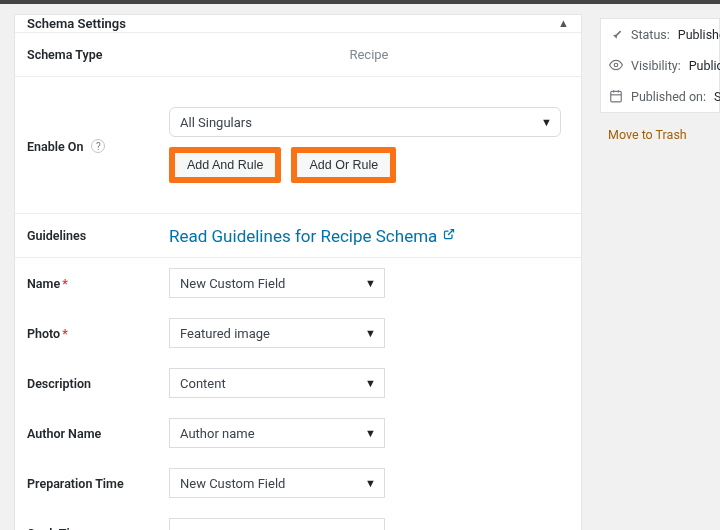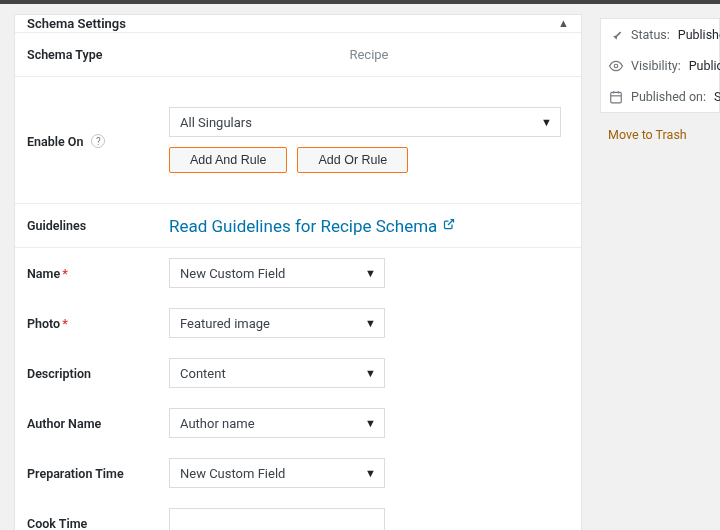--- a/index.html
+++ b/index.html
@@ -10,32 +10,32 @@
   .panel { width: 568px; background: #fff; border: 1px solid #e5e5e5; }
   .panel-header { display: flex; justify-content: space-between; align-items: center; padding: 1px 12px; border-bottom: 1px solid #ececec; font-size: 13px; font-weight: 600; color: #23282d; }
   .panel-header .toggle { color: #555; font-size: 11px; cursor: pointer; }
   .row { display: flex; border-bottom: 1px solid #ececec; min-height: 44px; align-items: center; }
   .row-label { width: 144px; padding: 10px 12px; font-weight: 600; font-size: 12.5px; color: #23282d; display: flex; align-items: center; gap: 2px; }
   .row-label .req { color: #d63638; font-weight: 600; }
   .row-label .help-dot { display: inline-flex; align-items: center; justify-content: center; width: 14px; height: 14px; border: 1px solid #c3c4c7; border-radius: 50%; font-size: 10px; color: #787c82; margin-left: 6px; font-weight: 400; }
   .row-field { flex: 1; padding: 10px 12px 10px 10px; font-size: 13px; color: #3c434a; }
   .schema-type-text { color: #7e8993; text-align: center; }
   .select { display: flex; align-items: center; justify-content: space-between; border: 1px solid #dcdcde; background: #fff; height: 30px; padding: 0 8px 0 10px; color: #3c434a; font-size: 13px; cursor: pointer; }
-  .select.full { width: 392px; }
+  .select.full { width: 392px; border-radius: 6px; }
   .select.small { width: 216px; }
   .select .caret { font-size: 11px; color: #222; }
   .btn-row { margin-top: 10px; display: flex; gap: 10px; }
-  .btn { border: 1px solid #f97316; background: #f6f7f7; color: #2c3338; padding: 5px 20px; font-size: 12.5px; cursor: pointer; border-radius: 2px; }
+  .btn { border: 6px solid #f97316; background: #f6f7f7; color: #2c3338; padding: 5px 12px; font-size: 12.5px; cursor: pointer; border-radius: 2px; }
   .link { color: #0073aa; text-decoration: none; font-size: 17px; cursor: pointer; display: inline-flex; align-items: center; gap: 6px; }
   .link .ext-icon { font-size: 12px; }
   .enable-on-row { align-items: center; padding-top: 20px; padding-bottom: 20px; }
   .enable-on-row .row-label { padding-top: 12px; }
   .sidebar { width: 120px; padding-top: 4px; }
   .side-box { border: 1px solid #e5e5e5; background: #fff; }
-  .side-line { display: flex; align-items: center; gap: 8px; padding: 8px 8px; font-size: 12.5px; color: #3c434a; white-space: nowrap; }
+  .side-line { display: flex; gap: 8px; padding: 8px 8px; font-size: 12.5px; color: #3c434a; white-space: nowrap; }
   .side-line svg { flex-shrink: 0; }
   .side-line .lbl { color: #5b6266; }
   .side-line .val { color: #23282d; }
   .trash { display: block; padding: 14px 0 0 8px; color: #a16207; font-size: 12.5px; cursor: pointer; }
   .field-rows .row { border-bottom: none; min-height: 46px; }
 </style>
 </head>
 <body>
 <div class="page">
   <div class="topbar"></div>

